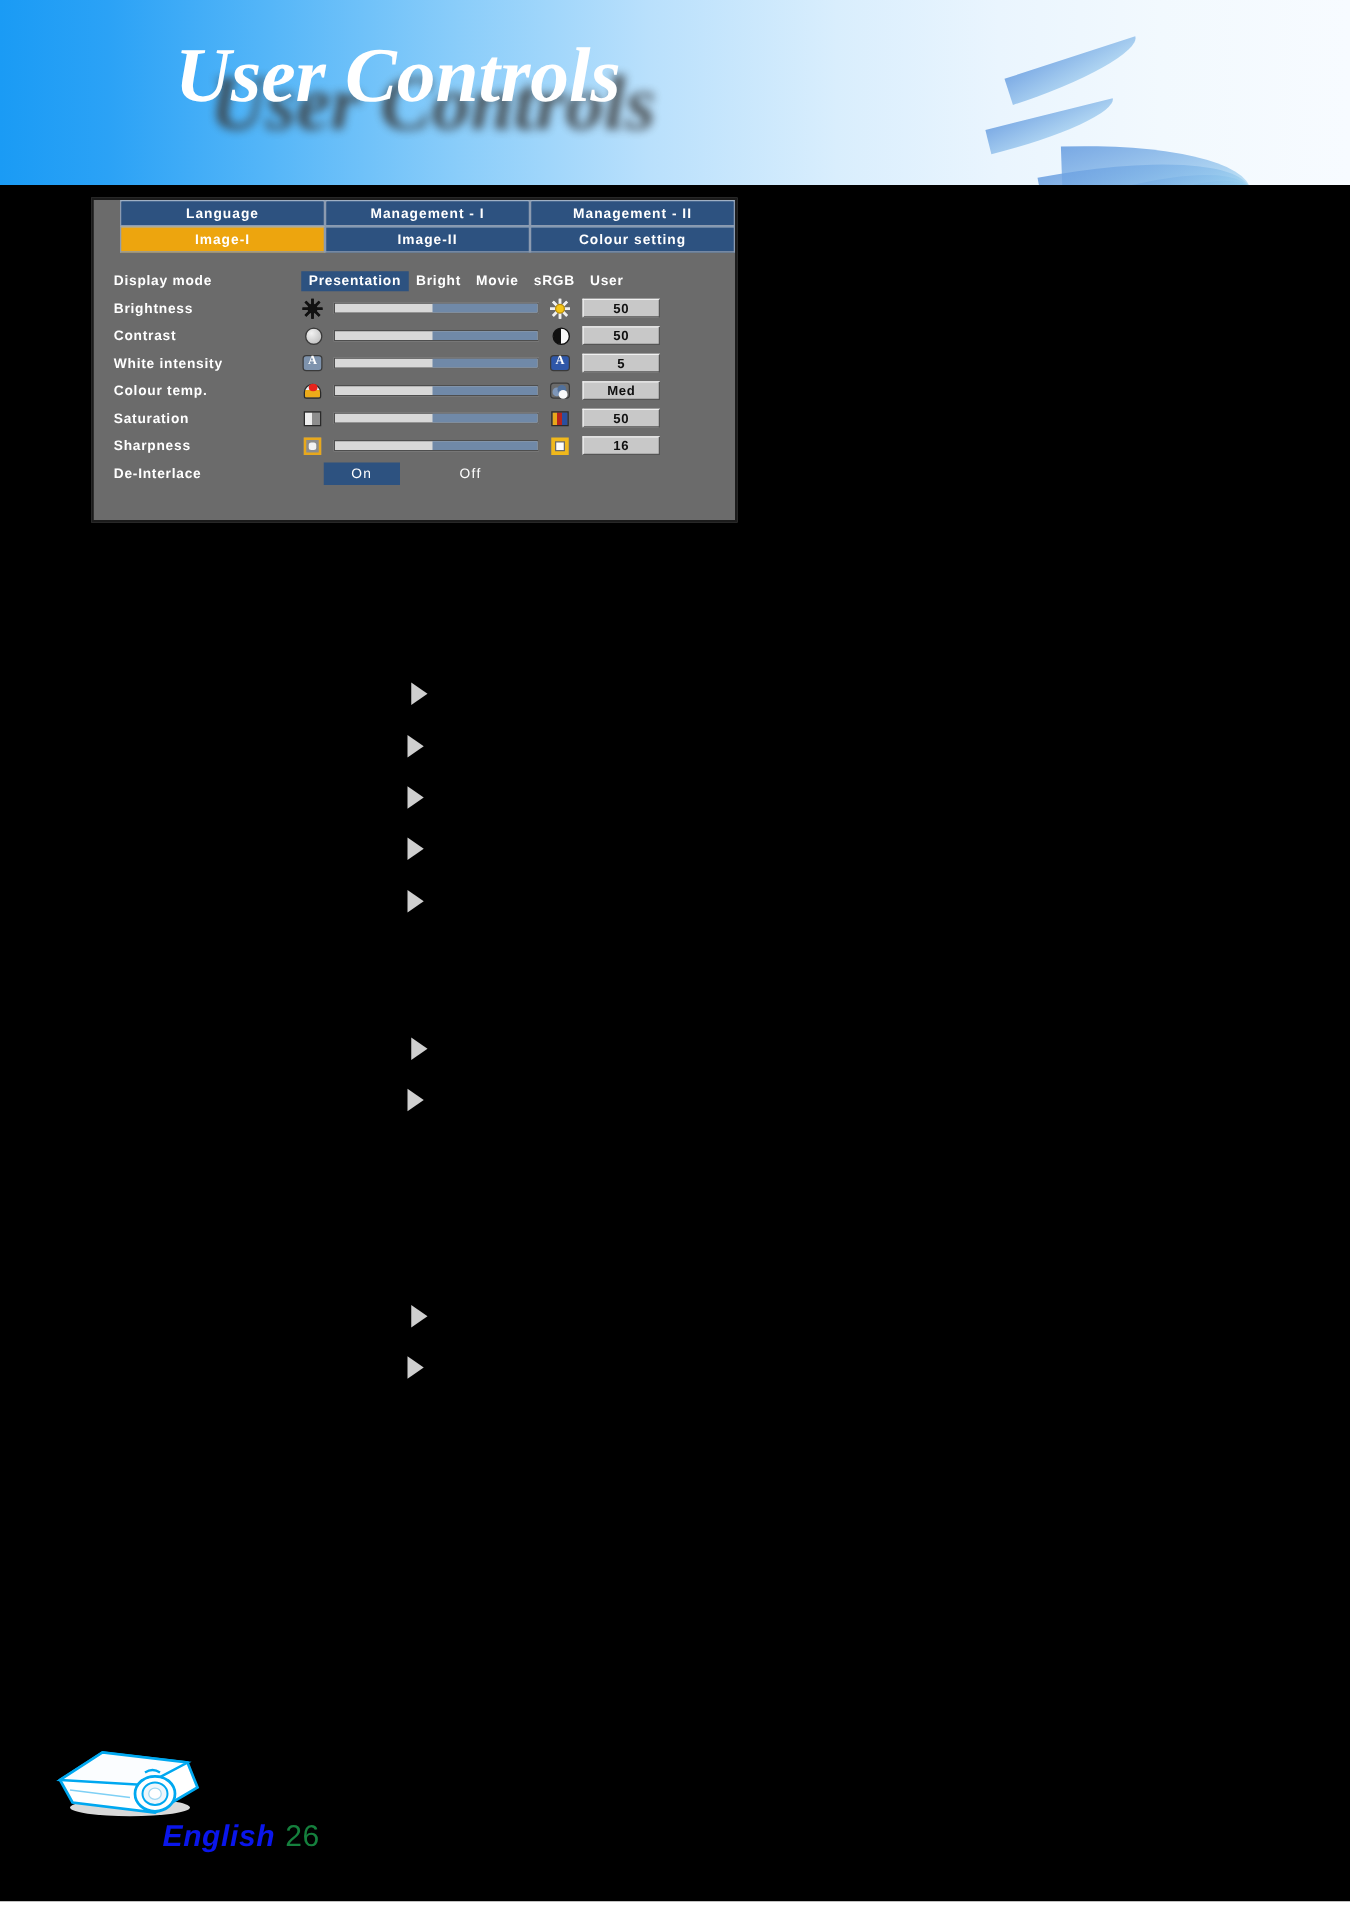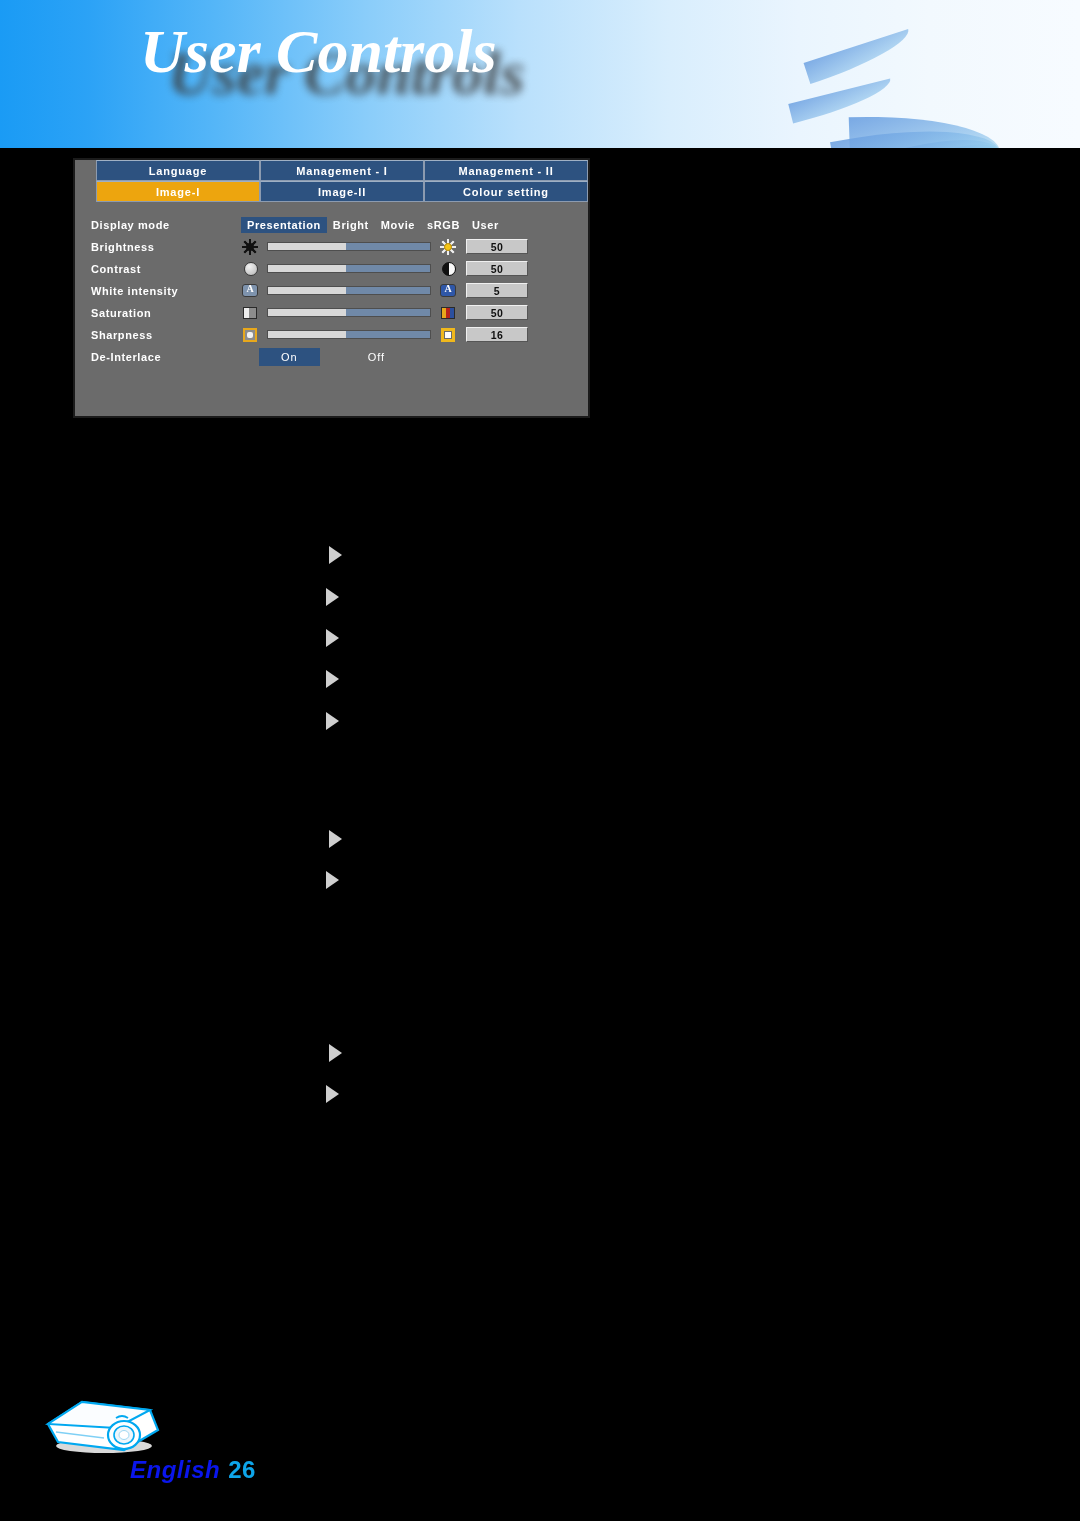--- a/index.html
+++ b/index.html
@@ -19,21 +19,21 @@
         #b9e0fc 48%, #d9eefd 62%, #eaf5fe 74%, #f2f9fe 86%, #f7fbff 100%);
     overflow:hidden;
   }
   .petal{
     position:absolute;
     transform-origin:100% 100%;
     background:linear-gradient(to bottom right, rgba(108,160,225,.95), rgba(150,210,240,.55));
     border-radius:0 100% 0 0;
   }
   #title-wrap{
-    position:absolute;left:140px;top:20px;width:620px;height:100px;
+    position:absolute;left:140px;top:30px;width:620px;height:100px;
   }
   #page-title{
     position:absolute;left:0;top:0;
     font-family:"Liberation Serif", serif;
     font-style:italic;font-weight:bold;
     font-size:62px;color:#ffffff;
     letter-spacing:0px;
     line-height:1;
     z-index:3;
   }
@@ -172,21 +172,21 @@
   
   #footer{position:absolute;left:0;bottom:0;width:1080px;height:160px;}
   #projector{position:absolute;left:38px;top:16px;width:130px;height:70px;}
   #footer-text{
     position:absolute;left:130px;top:84px;
     font-family:"Liberation Sans", sans-serif;
     font-style:italic;font-weight:bold;
     font-size:24px;color:#0a16ec;letter-spacing:.5px;
     white-space:nowrap;
   }
-  #footer-page{font-weight:bold;font-style:normal;margin-left:8px;color:#0ea5e9;}
+  #footer-page{font-weight:normal;font-style:normal;margin-left:8px;color:#15803d;}
   #footer-white{position:absolute;left:0;bottom:0;width:1080px;height:11px;background:#ffffff;}
 </style>
 </head>
 <body>
 
 <div id="header">
   <div id="petals">
       <div class="petal" style="width: 150px; height: 40px; left: 850px; top: 112px; opacity: 0.95; transform: rotate(-2deg);"></div>
       <div class="petal" style="width: 165px; height: 42px; left: 835px; top: 110px; opacity: 0.92; transform: rotate(-11deg);"></div>
       <div class="petal" style="width: 180px; height: 44px; left: 820px; top: 108px; opacity: 0.88; transform: rotate(-21deg);"></div>
@@ -300,20 +300,42 @@
           <div class="icon-r">
             <div class="ico">
               <div class="abox" style="background:#2f57a8;">
                 <span>A</span>
               </div>
             </div>
           </div>
           <div class="valbox">5</div>
         </div>
         <div class="row">
+          <div class="row-label">Colour temp.</div>
+          <div class="icon-l">
+            <div class="ico">
+              <div class="dome" style="background:linear-gradient(to bottom,#f2f2f2 0 38%,#edab1a 38% 100%);border:1px solid #2a2a2a;box-sizing:border-box;"></div>
+              <div class="dot" style="left:6px;top:2px;width:7px;height:6px;background:#e8241c;"></div>
+            </div>
+          </div>
+          <div class="slider">
+            <div class="fill-right" style="width:52%;"></div>
+          </div>
+          <div class="icon-r">
+            <div class="ico">
+              <div class="cmix" style="background:#6b6b6b;">
+                <div class="dot" style="left:1px;top:3px;width:7px;height:7px;background:#7e96b8;"></div>
+                <div class="dot" style="left:5px;top:1px;width:7px;height:7px;background:#51719c;"></div>
+                <div class="dot" style="left:6px;top:5px;width:7px;height:7px;background:#fafafa;"></div>
+              </div>
+            </div>
+          </div>
+          <div class="valbox">Med</div>
+        </div>
+        <div class="row">
           <div class="row-label">Saturation</div>
           <div class="icon-l">
             <div class="ico">
               <div class="graybox"></div>
             </div>
           </div>
           <div class="slider">
             <div class="fill-right" style="width:52%;"></div>
           </div>
           <div class="icon-r">

